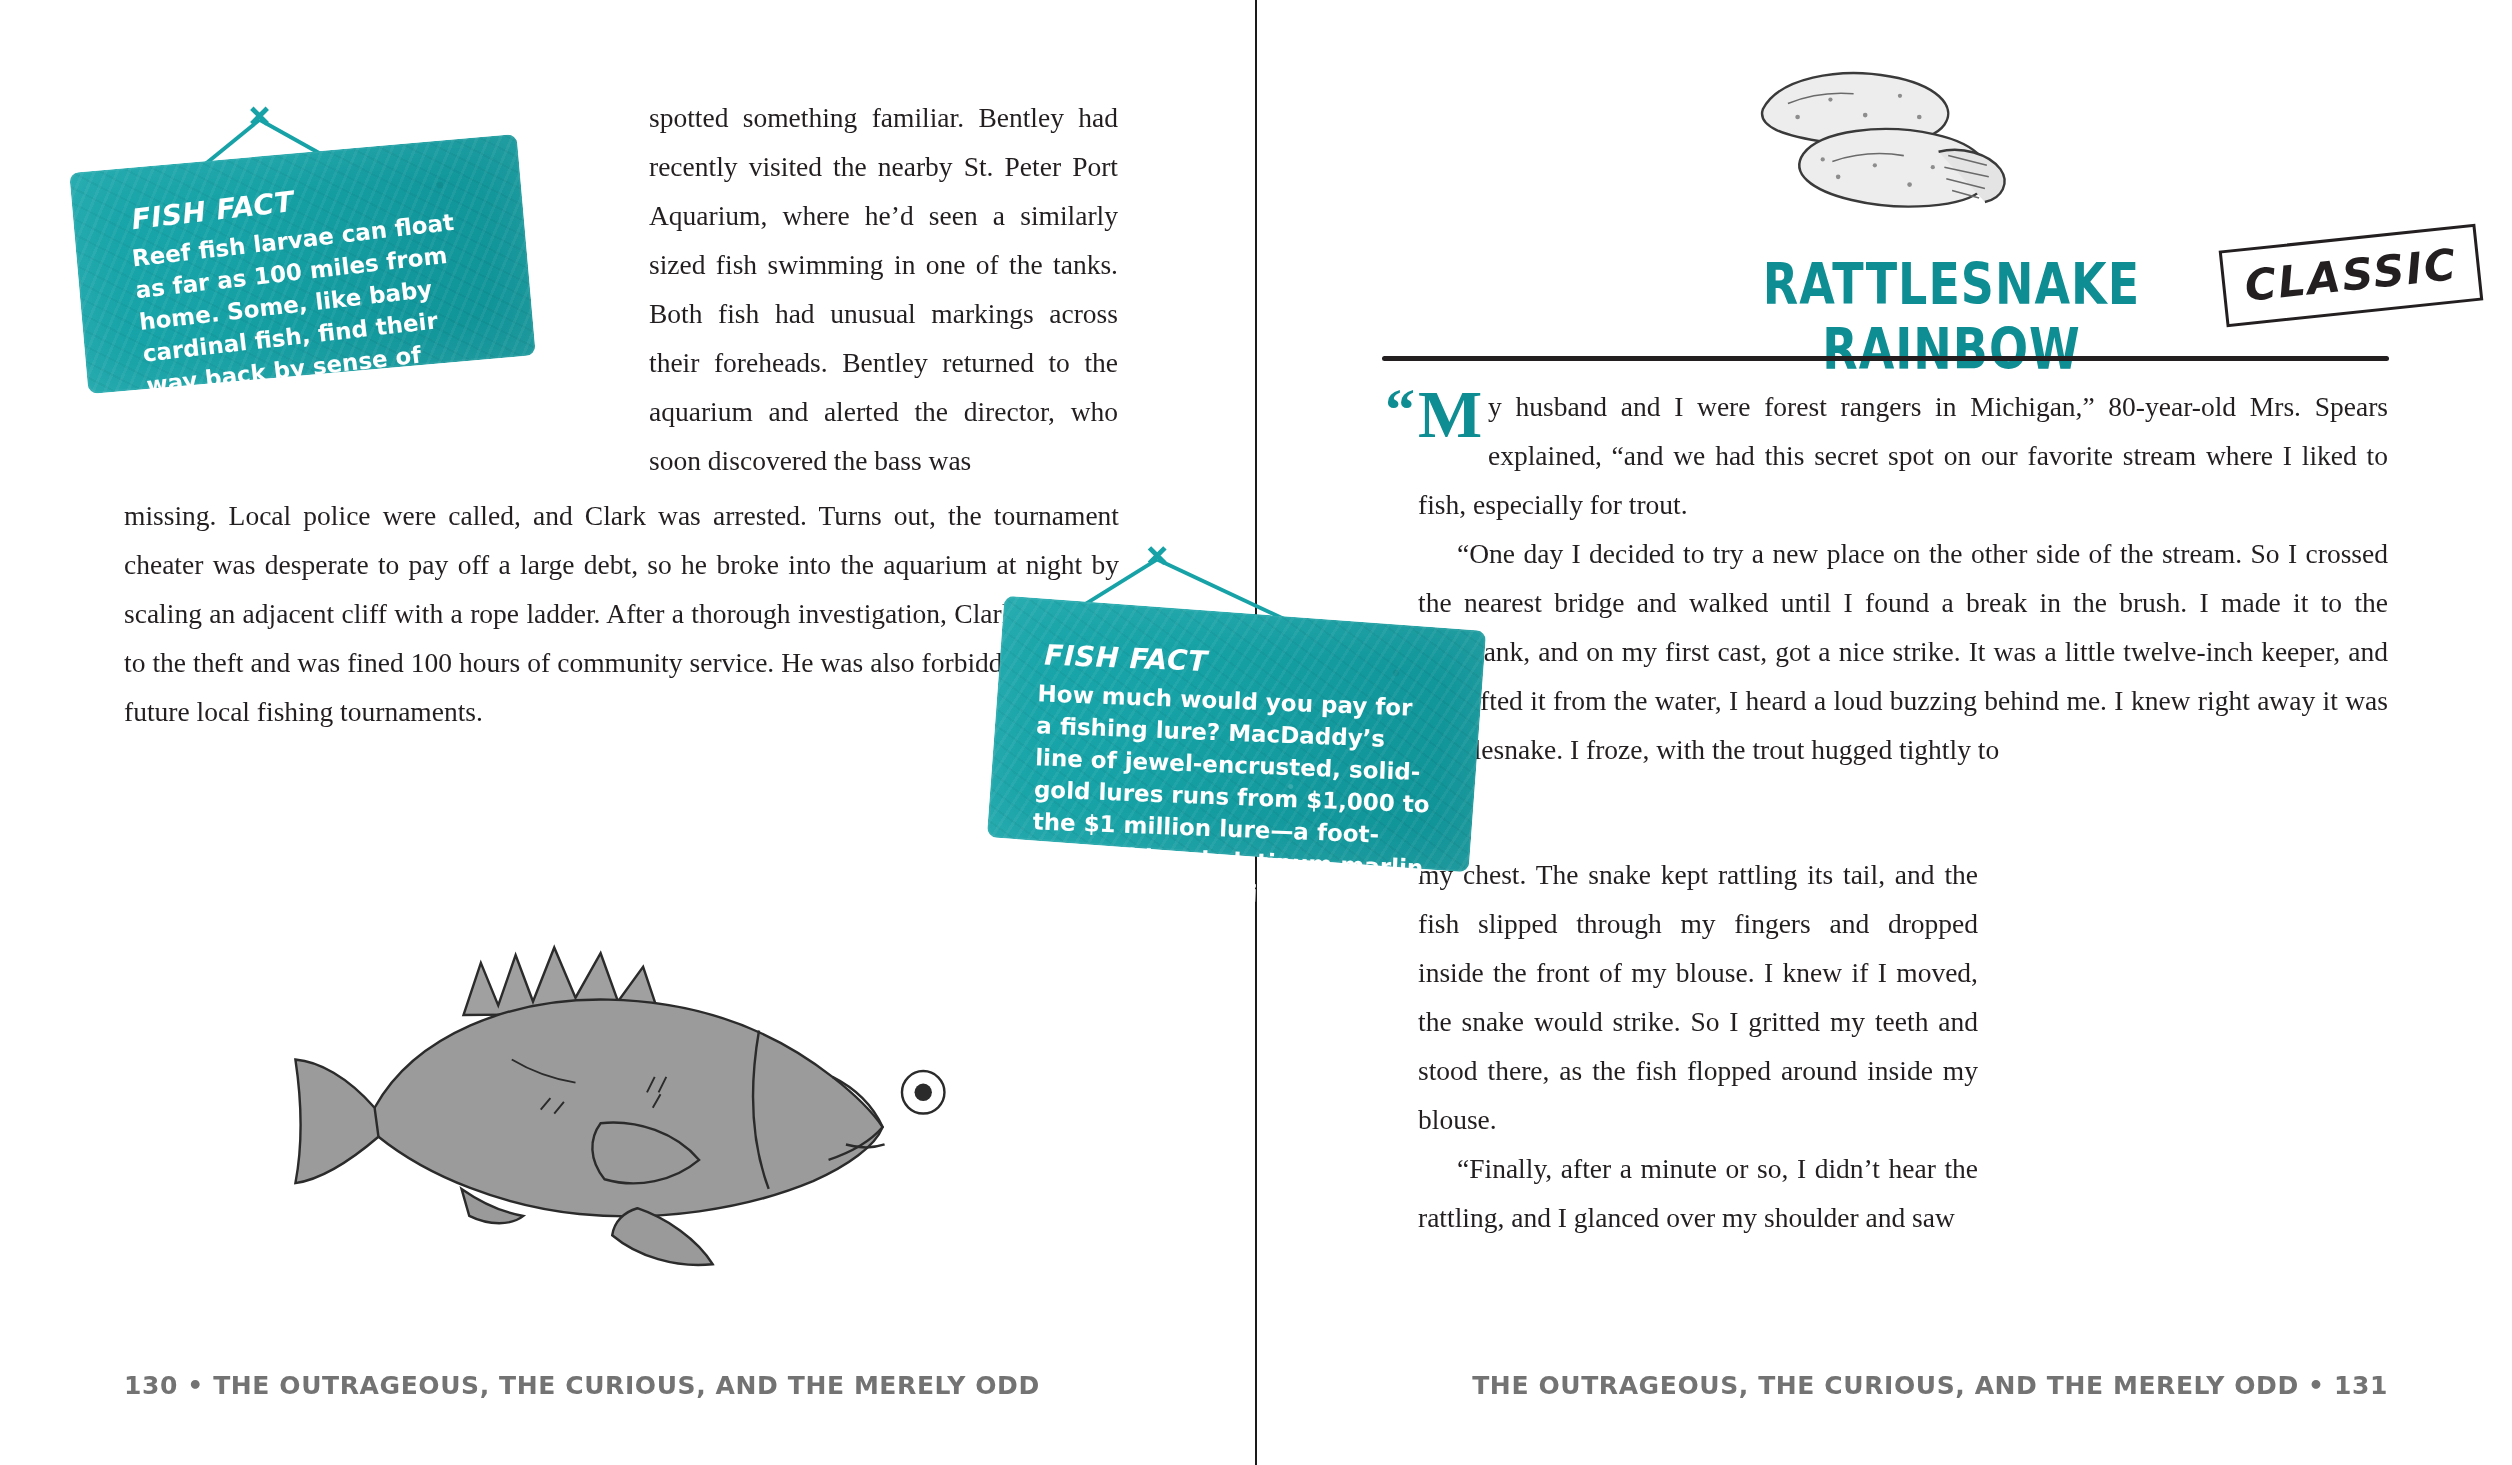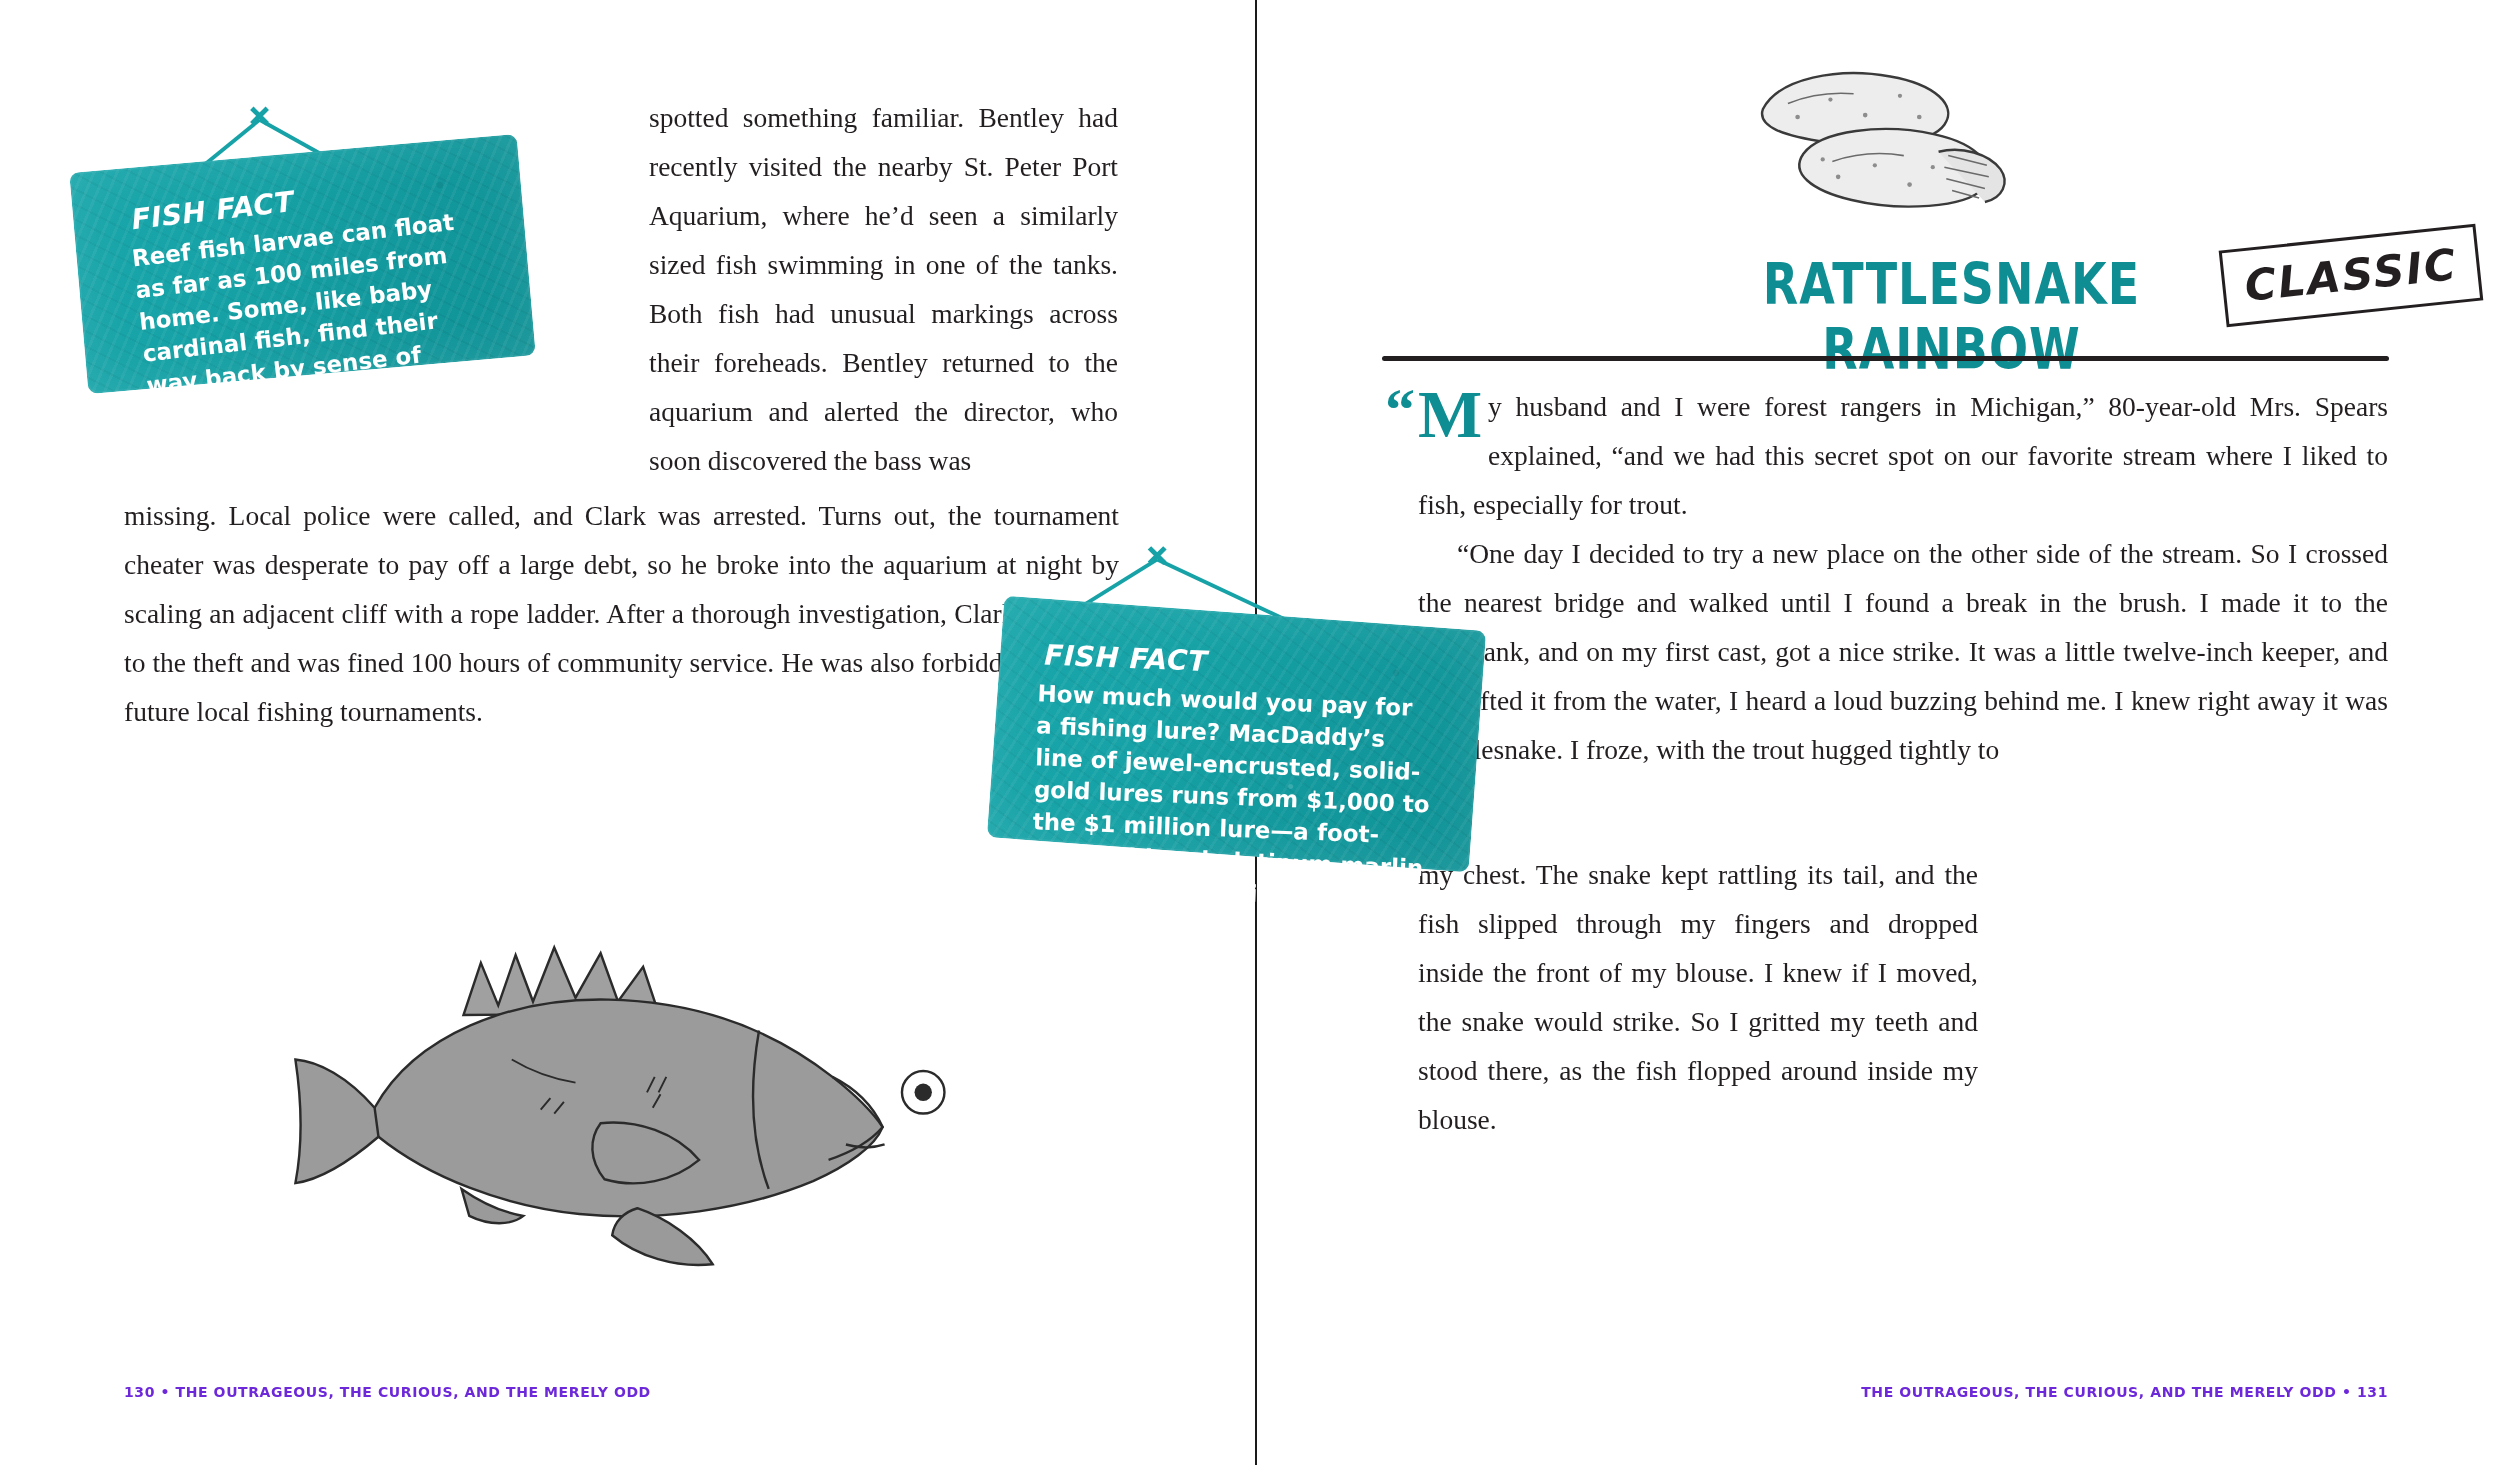--- a/index.html
+++ b/index.html
@@ -133,23 +133,23 @@
   }
   #right-sign .sign-title { transform: rotate(-2deg); margin-bottom: 5.8px; }
   #right-sign .sign-text  { transform: rotate(-2deg); }
 
   
   .folio {
     position: absolute;
     bottom: 66px;
     font-family: "DejaVu Sans", sans-serif;
     font-weight: bold;
-    font-size: 14px;
+    font-size: 25px;
     letter-spacing: 0.6px;
-    color: #6d28d9;
+    color: #737373;
   }
   .folio-left { left: 124px; }
   .folio-right { right: 124px; margin-left: 12px; }
   .chapter-title {
     position: absolute;
     left: 1681px;
     top: 263px;
     width: 541px;
     text-align: center;
     font-family: "DejaVu Sans", sans-serif;
@@ -326,20 +326,21 @@
     <p class="first dropcap-para">
       <span class="openquote">“</span>
       <span class="dropcap">M</span>
       <span>y husband and I were forest rangers in Michigan,” 80-year-old Mrs. Spears explained, “and we had this secret spot on our favorite stream where I liked to fish, especially for trout.</span>
     </p>
     <p>“One day I decided to try a new place on the other side of the stream. So I crossed the nearest bridge and walked until I found a break in the brush. I made it to the riverbank, and on my first cast, got a nice strike. It was a little twelve-inch keeper, and as I lifted it from the water, I heard a loud buzzing behind me. I knew right away it was a rattlesnake. I froze, with the trout hugged tightly to</p>
   </div>
 
   <div class="narrow-wrap">
     <p class="noind">my chest. The snake kept rattling its tail, and the fish slipped through my fingers and dropped inside the front of my blouse. I knew if I moved, the snake would strike. So I gritted my teeth and stood there, as the fish flopped around inside my blouse.</p>
+    <p>“Finally, after a minute or so, I didn’t hear the rattling, and I glanced over my shoulder and saw</p>
   </div>
 
   <div class="sign-wrap" id="right-sign-wrap">
     <svg class="rope" width="502" height="406" viewBox="0 0 520 420">
       <path d="M 168 24 L 36 106" stroke="#16a2a6" stroke-width="4" fill="none"></path>
       <path d="M 168 24 L 300 86" stroke="#16a2a6" stroke-width="4" fill="none"></path>
       <path d="M 160 12 L 176 28 M 176 12 L 160 28" stroke="#16a2a6" stroke-width="5" fill="none"></path>
     </svg>
     <div class="sign" id="right-sign">
       <div class="sign-title">FISH FACT</div>

